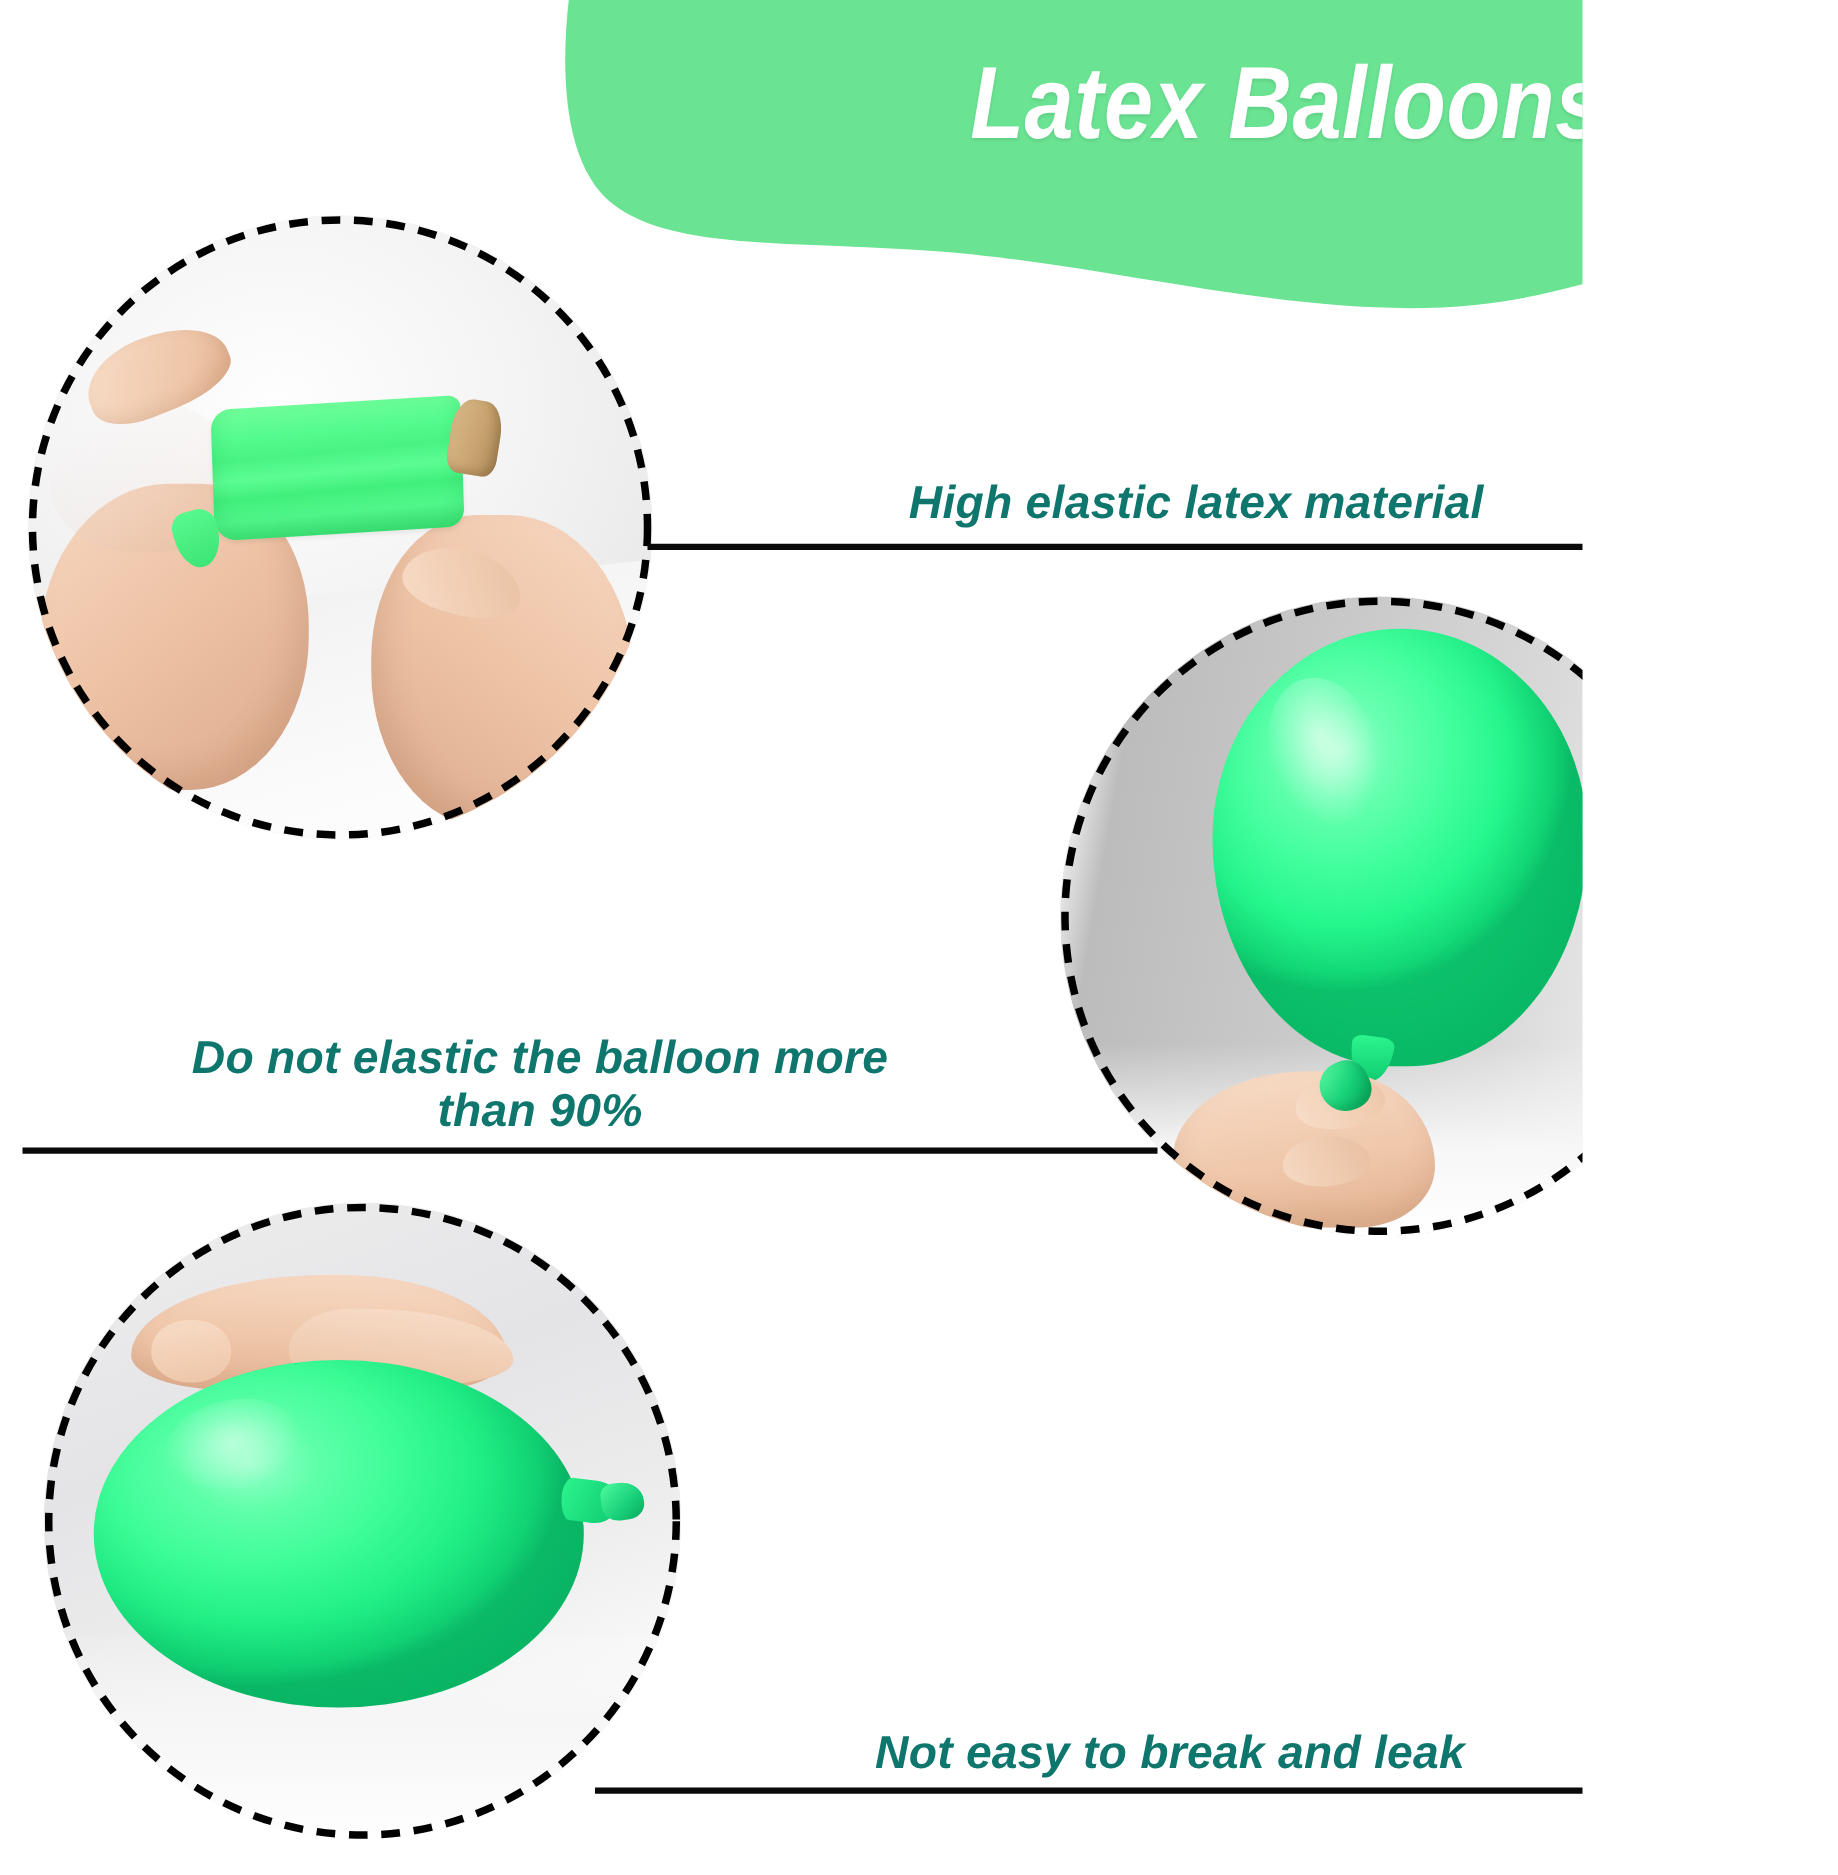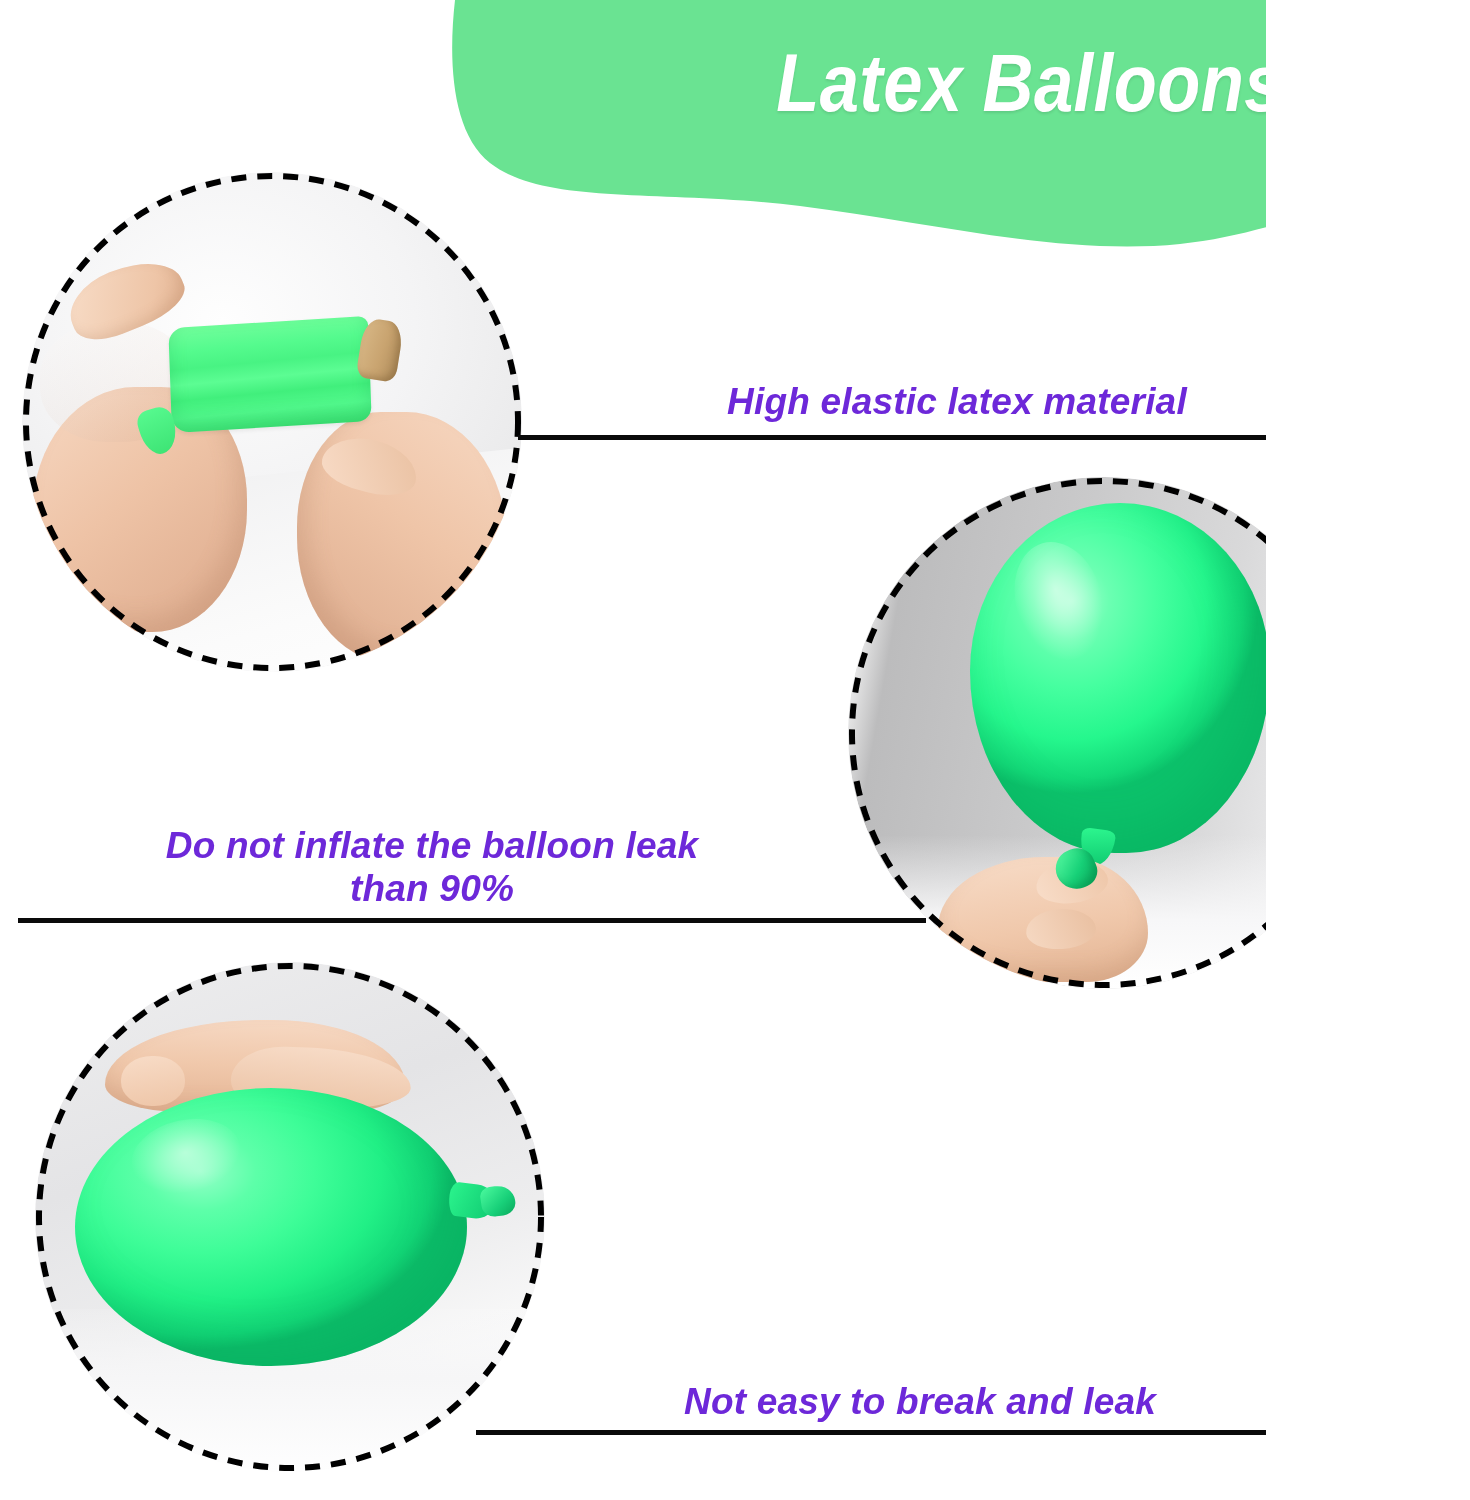--- a/index.html
+++ b/index.html
@@ -305,33 +305,33 @@
     position: absolute;
     left: 86px; top: 94px;
     width: 64px; height: 50px;
     background: linear-gradient(170deg, #f8dcc7, #eec5a7);
     border-radius: 48%;
   }
 
   
   .caption {
     position: absolute;
-    color: #6d28d9;
+    color: #0f766e;
     font-family: "Liberation Sans Narrow", "Liberation Sans", sans-serif;
     font-size: 37px;
     font-weight: bold;
     font-style: italic;
     line-height: 1.15;
     letter-spacing: 0.2px;
     white-space: nowrap;
   }
 
   #caption1 { left: 727px; top: 381px; }
   #caption2 { left: 112px; top: 825px; width: 640px; text-align: center; white-space: normal; }
-  #caption3 { left: 684px; top: 1381px; }
+  #caption3 { left: 700px; top: 1381px; }
 
   
   .rule {
     position: absolute;
     background: #0a0a0a;
     height: 5px;
   }
   #rule1 { left: 518px;  top: 435px;  width: 908px; }
   #rule2 { left: 18px;   top: 918px;  width: 908px; }
   #rule3 { left: 476px;  top: 1430px; width: 950px; }
@@ -398,21 +398,21 @@
     </div>
   </div>
   <svg class="dash-ring" style="left:35px; top:962px; width:510px; height:510px;" aria-hidden="true">
     <circle cx="255" cy="255" r="251" fill="none" stroke="#000000" stroke-width="6" stroke-dasharray="15 11" stroke-linecap="butt"></circle>
   </svg>
 
   <div class="caption" id="caption1">High elastic latex material</div>
   <div class="rule" id="rule1"></div>
 
   <div class="caption" id="caption2">
-    <span>Do not inflate the balloon leak</span><br>
+    <span>Do not elastic the balloon more</span><br>
     <span>than 90%</span>
   </div>
   <div class="rule" id="rule2"></div>
 
   <div class="caption" id="caption3">Not easy to break and leak</div>
   <div class="rule" id="rule3"></div>
 
 </div>
 
 </body></html>

